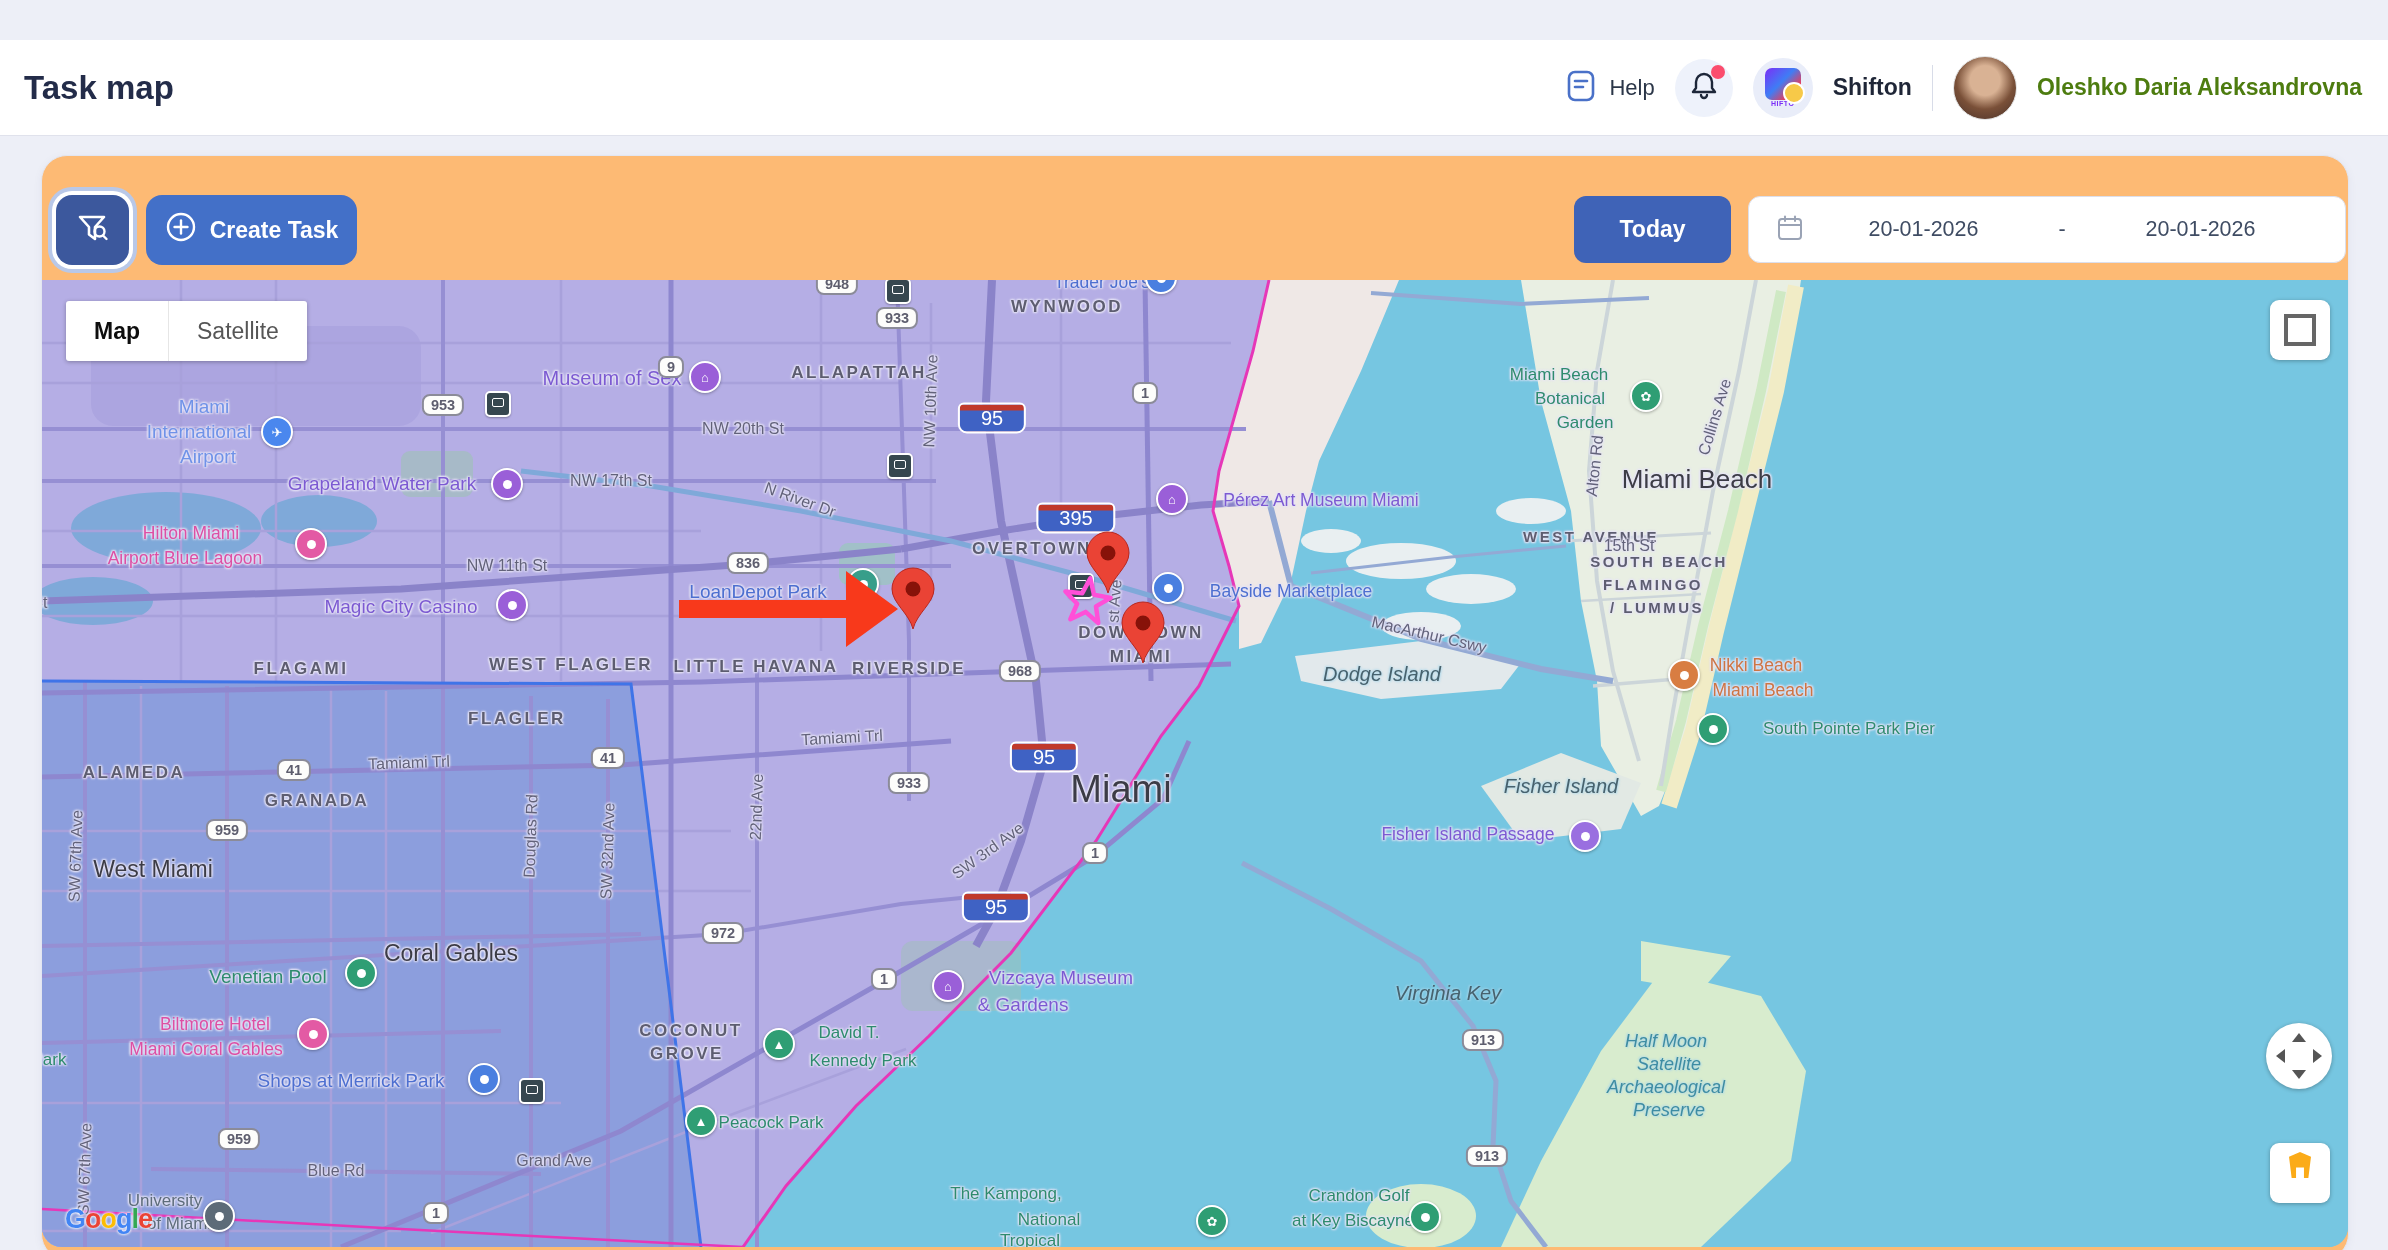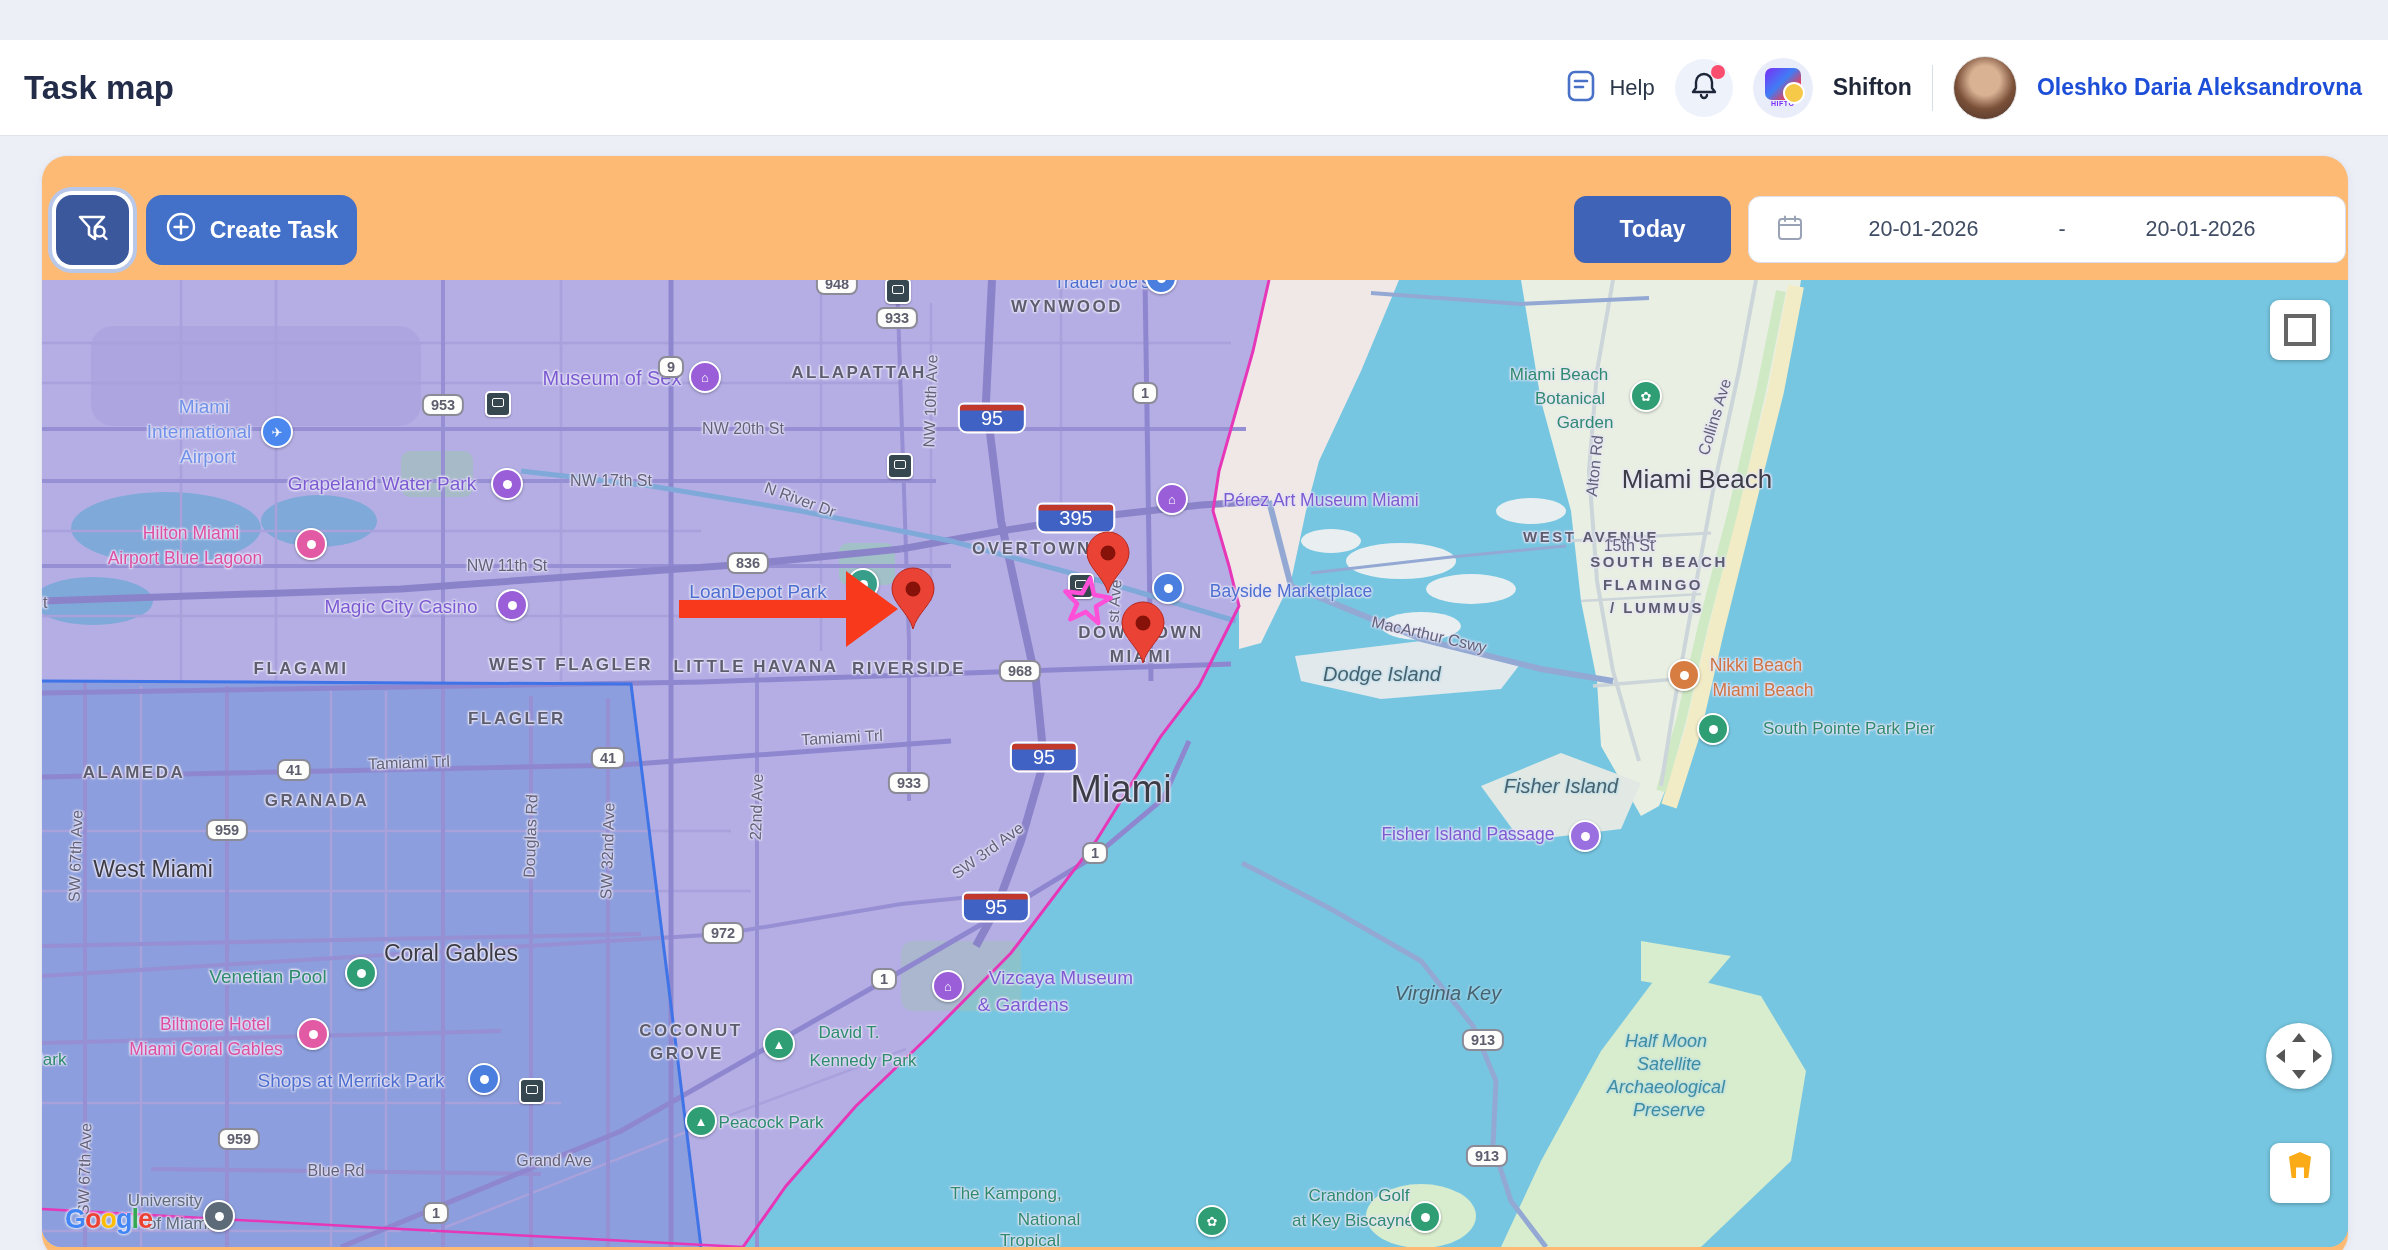--- a/index.html
+++ b/index.html
@@ -12,21 +12,21 @@
   .help span.lbl-help{font-size:22px;color:#2b3648;}
   .bellwrap{width:58px;height:58px;border-radius:50%;background:#eef2fb;display:flex;align-items:center;justify-content:center;position:relative;}
   .bell-dot{position:absolute;top:6px;right:8px;width:14px;height:14px;border-radius:50%;background:#fb4d6d;}
   .brandwrap{width:60px;height:60px;border-radius:50%;background:#e9edf9;display:flex;flex-direction:column;align-items:center;justify-content:center;overflow:hidden;}
   .brandsq{width:36px;height:32px;border-radius:7px;background:linear-gradient(135deg,#7b2ff7 0%,#3f7df5 45%,#e33f5f 75%,#f5c23f 100%);position:relative;}
   .brandsq:after{content:"";position:absolute;right:-4px;bottom:-4px;width:18px;height:18px;border-radius:50%;background:#f7c948;border:2px solid #fff;}
   .brandtxt{font-size:7px;font-weight:700;color:#7b2ff7;letter-spacing:.5px;}
   .brandname{font-size:23px;font-weight:700;color:#1f2637;}
   .vdiv{width:1px;height:46px;background:#d8dce8;}
   .avatar{width:62px;height:62px;border-radius:50%;background:radial-gradient(circle at 50% 38%,#d9b294 0 30%,#7a5038 58%,#46302a 100%);border:1px solid #e2e2e2;}
-  .username{font-size:23px;font-weight:700;color:#1d4ed8;}
+  .username{font-size:23px;font-weight:700;color:#4d7c0f;}
   
   .card{position:absolute;left:41px;top:115px;width:2306px;height:1103px;background:#fdba74;border:1px solid #e3e6f0;border-radius:26px;box-shadow:0 2px 10px rgba(30,40,90,.05);overflow:hidden;}
   .toolbar{position:absolute;left:0;top:0;right:0;height:124px;}
   .btn-filter{position:absolute;left:14px;top:39px;width:73px;height:70px;border:none;border-radius:16px;background:#3c589d;box-shadow:0 0 0 4px #fff,0 0 0 8px #b9c8e8;display:flex;align-items:center;justify-content:center;cursor:pointer;}
   .btn-create{position:absolute;left:104px;top:39px;width:211px;height:70px;border:none;border-radius:16px;background:#4370c8;color:#fff;font-size:23px;font-weight:600;display:flex;align-items:center;justify-content:center;gap:13px;cursor:pointer;font-family:"Liberation Sans",sans-serif;}
   .btn-today{position:absolute;left:1532px;top:40px;width:157px;height:67px;border:none;border-radius:12px;background:#3f63b7;color:#fff;font-size:23px;font-weight:600;cursor:pointer;font-family:"Liberation Sans",sans-serif;}
   .daterange{position:absolute;left:1706px;top:40px;width:598px;height:67px;border:1.5px solid #dcdfeb;border-radius:12px;background:#fff;display:flex;align-items:center;padding:0 26px;box-sizing:border-box;cursor:pointer;}
   .daterange .dt{flex:1;text-align:center;font-size:21.5px;color:#3f4c63;}
   .daterange .dash{width:40px;text-align:center;font-size:21.5px;color:#3f4c63;}
   
@@ -416,20 +416,24 @@
               <circle cx="23" cy="22" r="7.5" fill="#871209"></circle>
             </svg></div>
           <div class="star" style="left: 1018px; top: 295px;"><svg width="54" height="54" viewBox="0 0 54 54" style="transform:rotate(8deg)">
               <path d="M27 3 L32.9 18.9 L49.8 19.6 L36.5 30.1 L41.1 46.4 L27 37 L12.9 46.4 L17.5 30.1 L4.2 19.6 L21.1 18.9 Z" fill="none" stroke="#ff4fd8" stroke-width="4.5" stroke-linejoin="round"></path>
             </svg></div>
           <div class="arrow" style="left: 637px; top: 291px;"><svg width="220" height="78" viewBox="0 0 220 78">
               <polygon points="0,29 167,29 167,0 219,38 167,76 167,47 0,47" fill="#f8391b"></polygon>
             </svg></div>
         </div>
 
+      <div class="maptype">
+        <div class="opt sel">Map</div>
+        <div class="opt unsel">Satellite</div>
+      </div>
 
       <button class="fsbtn">
         <span class="fs-c fs-tl"></span>
         <span class="fs-c fs-tr"></span>
         <span class="fs-c fs-bl"></span>
         <span class="fs-c fs-br"></span>
       </button>
 
       <button class="panbtn">
         <span class="tri tri-up"></span>

